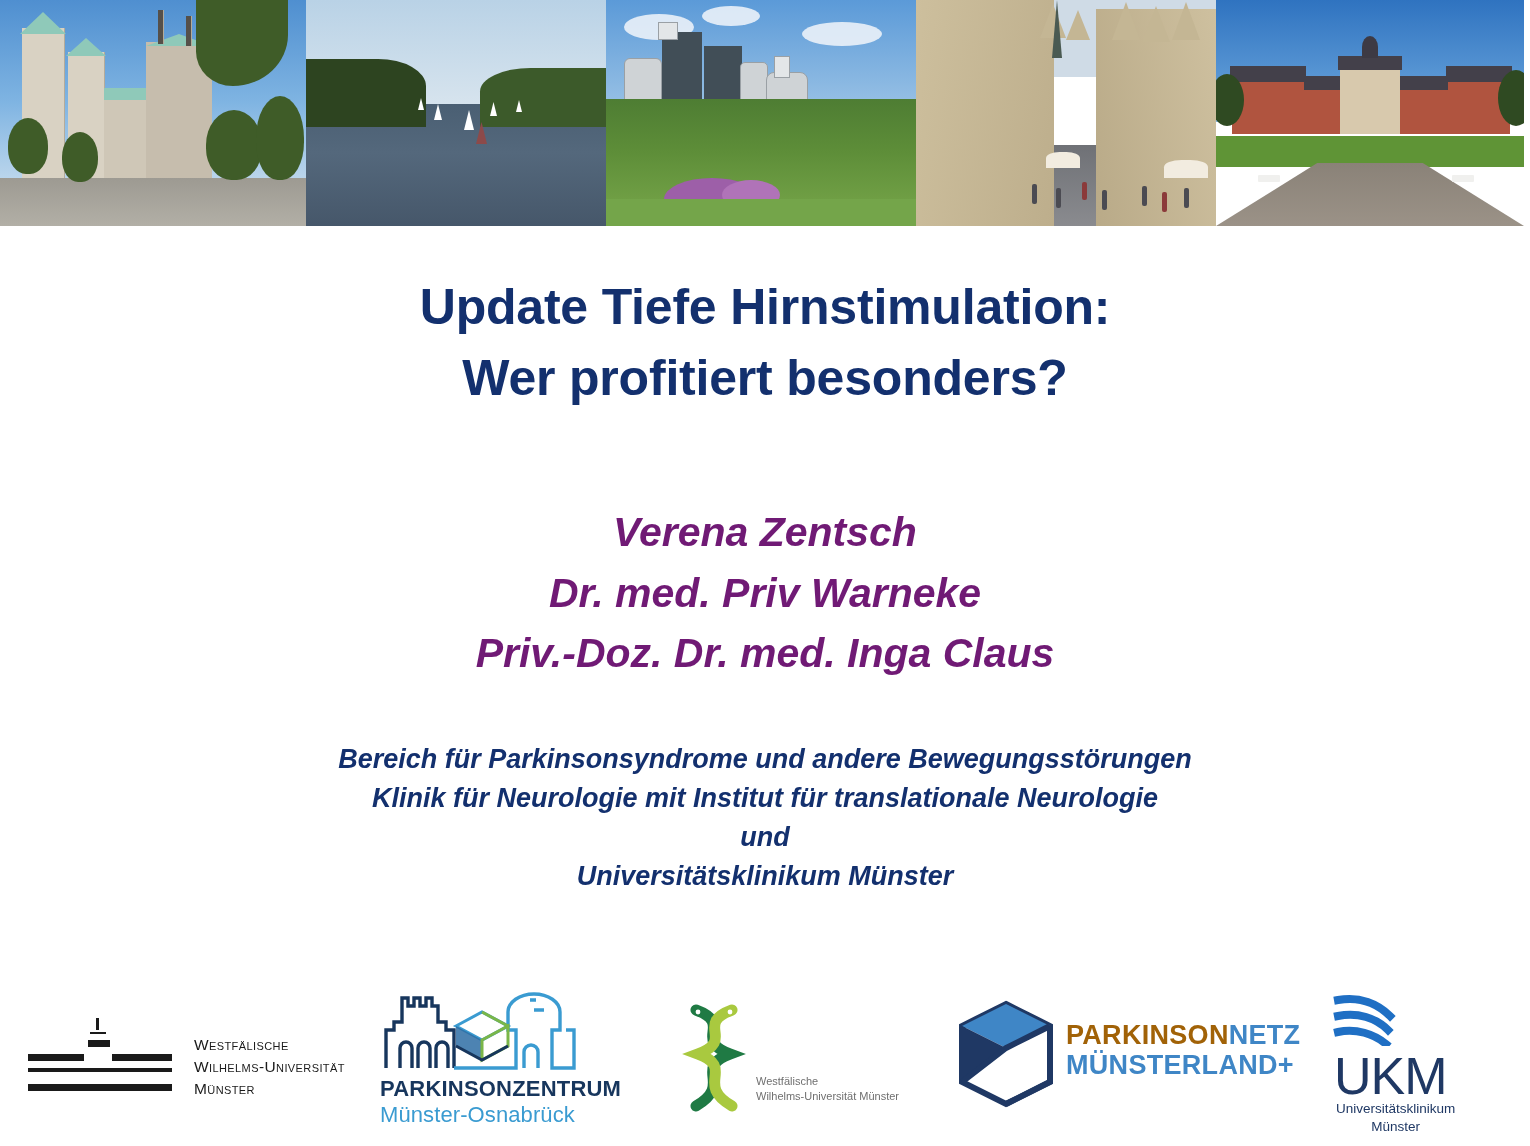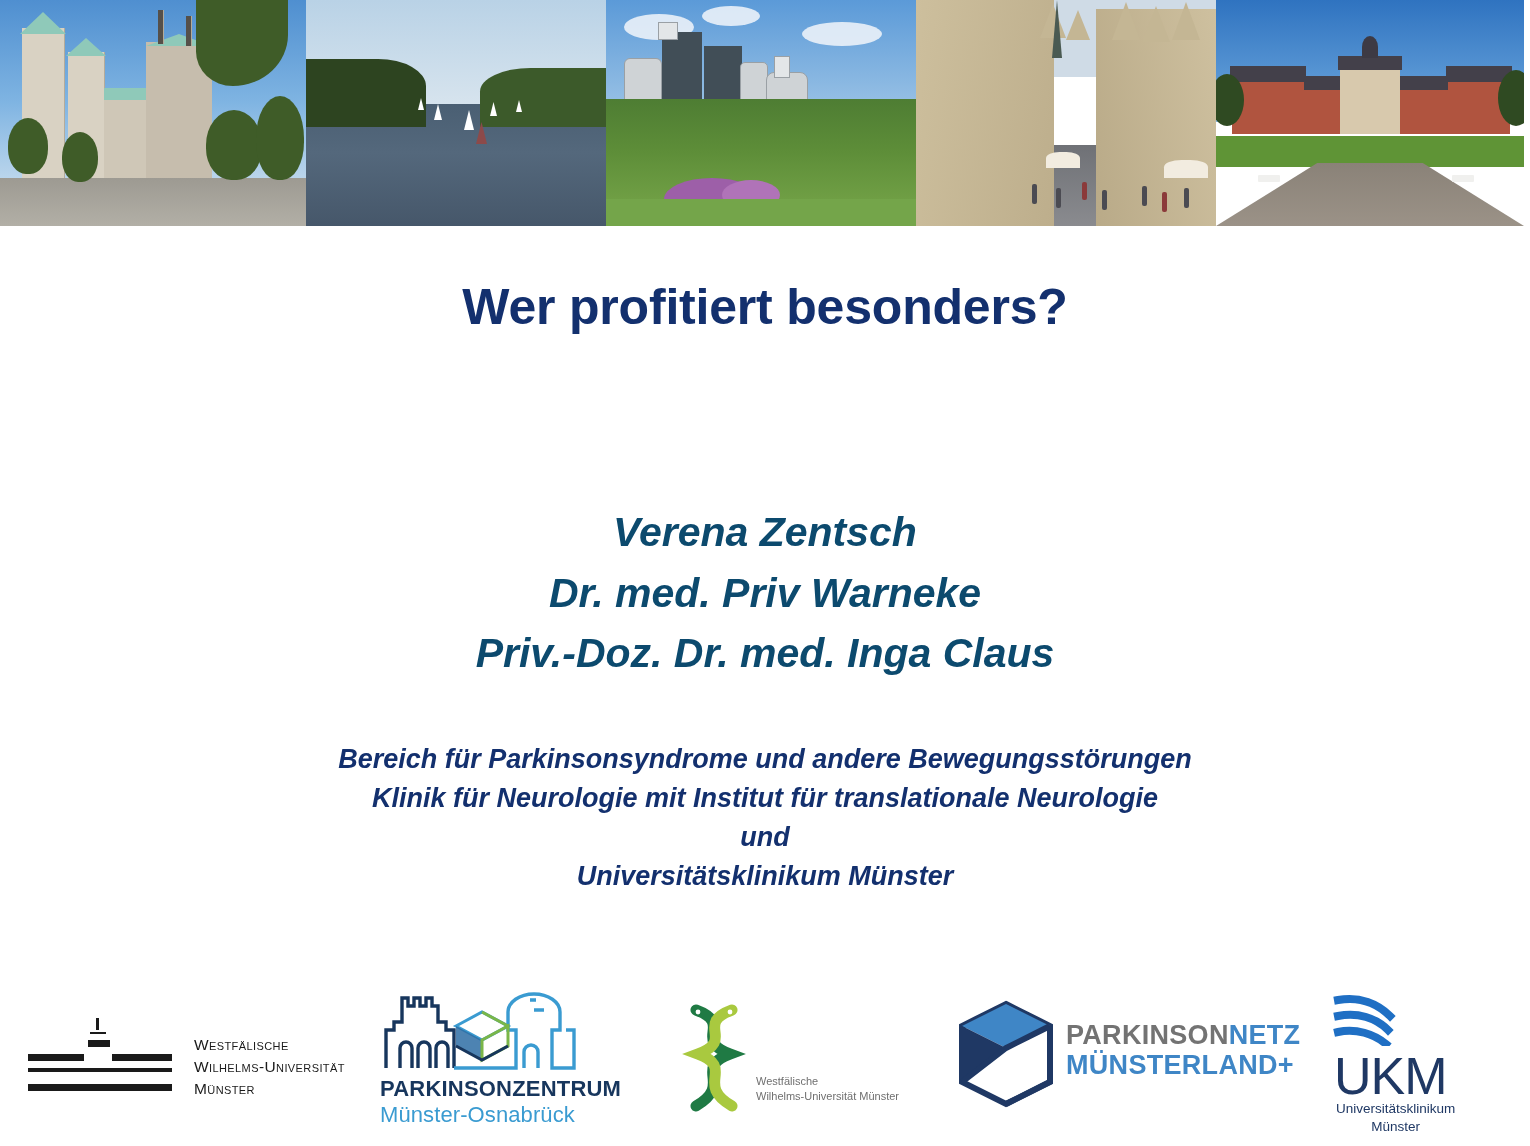--- a/index.html
+++ b/index.html
@@ -55,21 +55,21 @@
   .schloss-cupola{position:absolute;background:#3d3a44;border-radius:50% 50% 0 0;}
   .s-lawn{position:absolute;bottom:26%;width:100%;height:14%;background:#5f9436;}
   .s-path{position:absolute;left:0;bottom:0;width:100%;height:28%;background:linear-gradient(#8a8278,#9b9287);
           clip-path:polygon(33% 0,67% 0,100% 100%,0 100%);}
   .s-bench{position:absolute;background:#f0f0ee;height:7px;border-radius:1px;}
   .s-tree{position:absolute;background:#2f4a22;border-radius:50%;}
 
   
   .title{position:absolute;left:0;top:272px;width:1530px;text-align:center;color:#13306e;
          font-size:50px;font-weight:700;line-height:1.42;letter-spacing:-.2px;}
-  .authors{position:absolute;left:0;top:502px;width:1530px;text-align:center;color:#0c4a6e;
+  .authors{position:absolute;left:0;top:502px;width:1530px;text-align:center;color:#701a75;
            font-size:41px;font-weight:700;font-style:italic;line-height:1.48;}
   .affil{position:absolute;left:0;top:740px;width:1530px;text-align:center;color:#13306e;
          font-size:27px;font-weight:700;font-style:italic;line-height:1.44;}
 
   
   .logos{position:absolute;left:0;top:980px;width:1530px;height:166px;}
 
   
   .wwu{position:absolute;left:22px;top:36px;width:330px;height:86px;}
   .wwu-bars{position:absolute;left:0;top:0;width:160px;height:80px;}
@@ -84,21 +84,21 @@
   .pz-t2{position:absolute;left:2px;top:116px;color:#3a9bd1;font-size:22px;font-weight:500;letter-spacing:.1px;}
 
   
   .mf{position:absolute;left:672px;top:18px;width:260px;height:120px;}
   .mf-t1{position:absolute;left:84px;top:12px;color:#4a7a34;font-size:25px;line-height:1.18;font-weight:400;}
   .mf-t2{position:absolute;left:84px;top:76px;color:#6f6f6f;font-size:11px;line-height:1.32;}
 
   
   .pn{position:absolute;left:956px;top:18px;width:350px;height:116px;}
   .pn-txt{position:absolute;left:110px;top:22px;font-size:27px;font-weight:700;line-height:1.12;letter-spacing:.3px;}
-  .pn-dark{color:#737373;} .pn-light{color:#3f86c6;}
+  .pn-dark{color:#a16207;} .pn-light{color:#3f86c6;}
 
   
   .ukm{position:absolute;left:1322px;top:8px;width:150px;height:148px;text-align:center;}
   .ukm-txt{position:absolute;left:12px;top:58px;color:#1f3864;font-size:52px;font-weight:400;letter-spacing:-1px;}
   .ukm-sub{position:absolute;left:14px;top:112px;color:#1f3864;font-size:13.5px;line-height:1.3;}
 </style>
 </head>
 <body>
 
 <div class="slide">
@@ -194,20 +194,21 @@
       <div class="s-tree" style="left:-6px;top:74px;width:34px;height:52px;"></div>
       <div class="s-tree" style="left:282px;top:70px;width:36px;height:56px;"></div>
       <div class="s-lawn"></div>
       <div class="s-path"></div>
       <div class="s-bench" style="left:42px;bottom:44px;width:22px;"></div>
       <div class="s-bench" style="left:236px;bottom:44px;width:22px;"></div>
     </div>
   </div>
 
   <div class="title">
+    <div>Update Tiefe Hirnstimulation:</div>
     <div>Wer profitiert besonders?</div>
   </div>
 
   <div class="authors">
     <div>Verena Zentsch</div>
     <div>Dr. med. Priv Warneke</div>
     <div>Priv.-Doz. Dr. med. Inga Claus</div>
   </div>
 
   <div class="affil">

